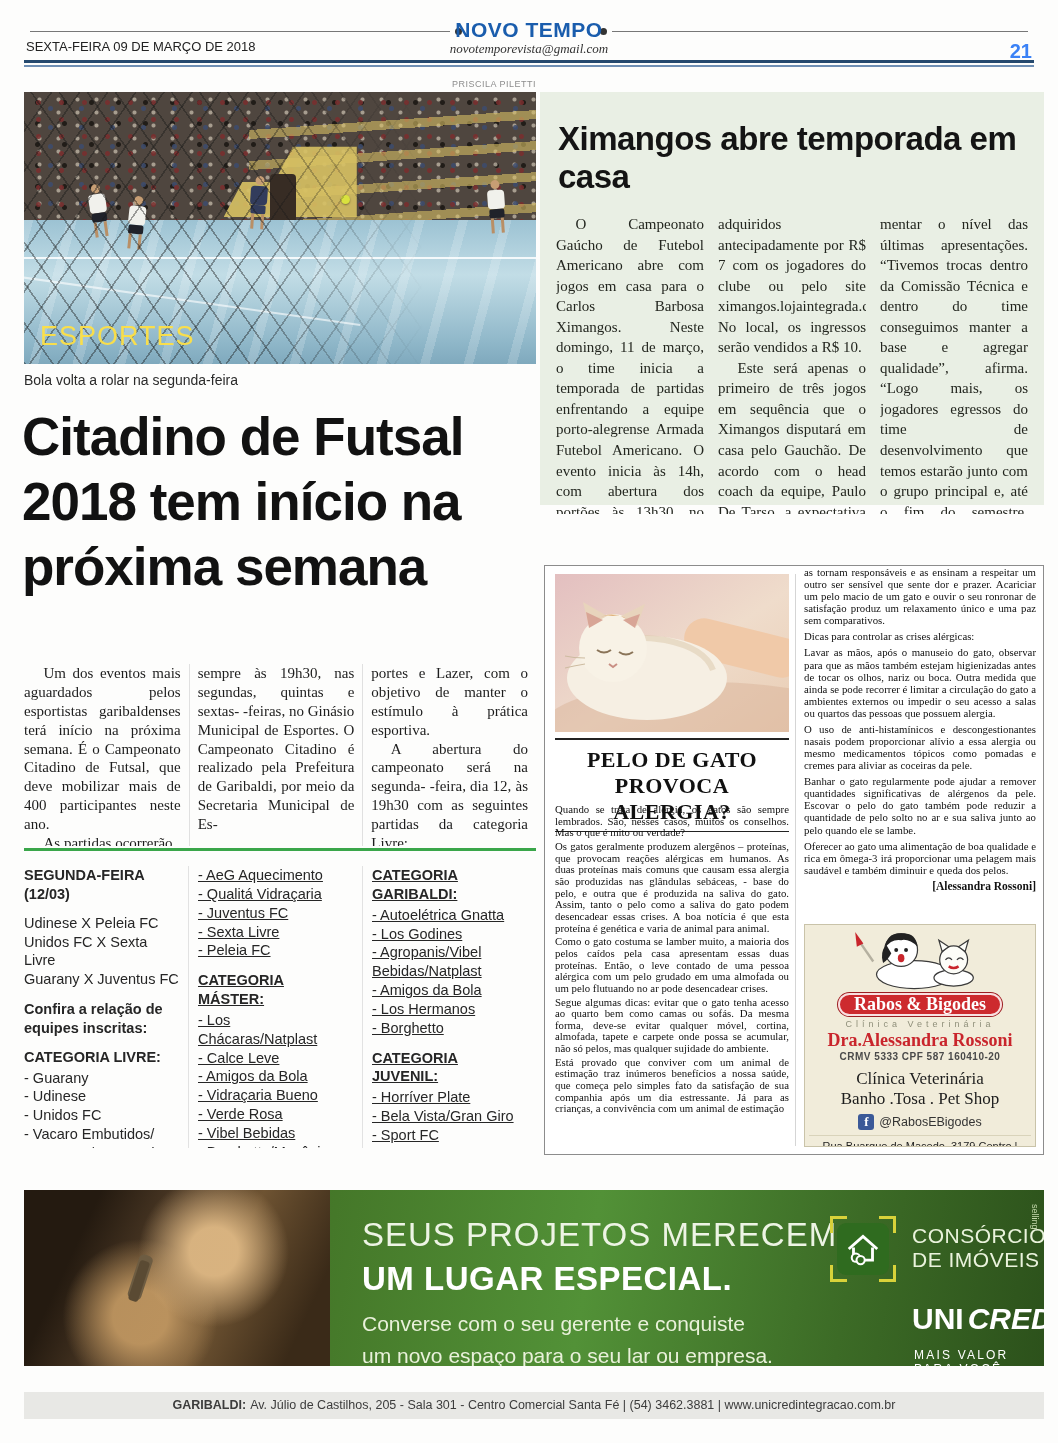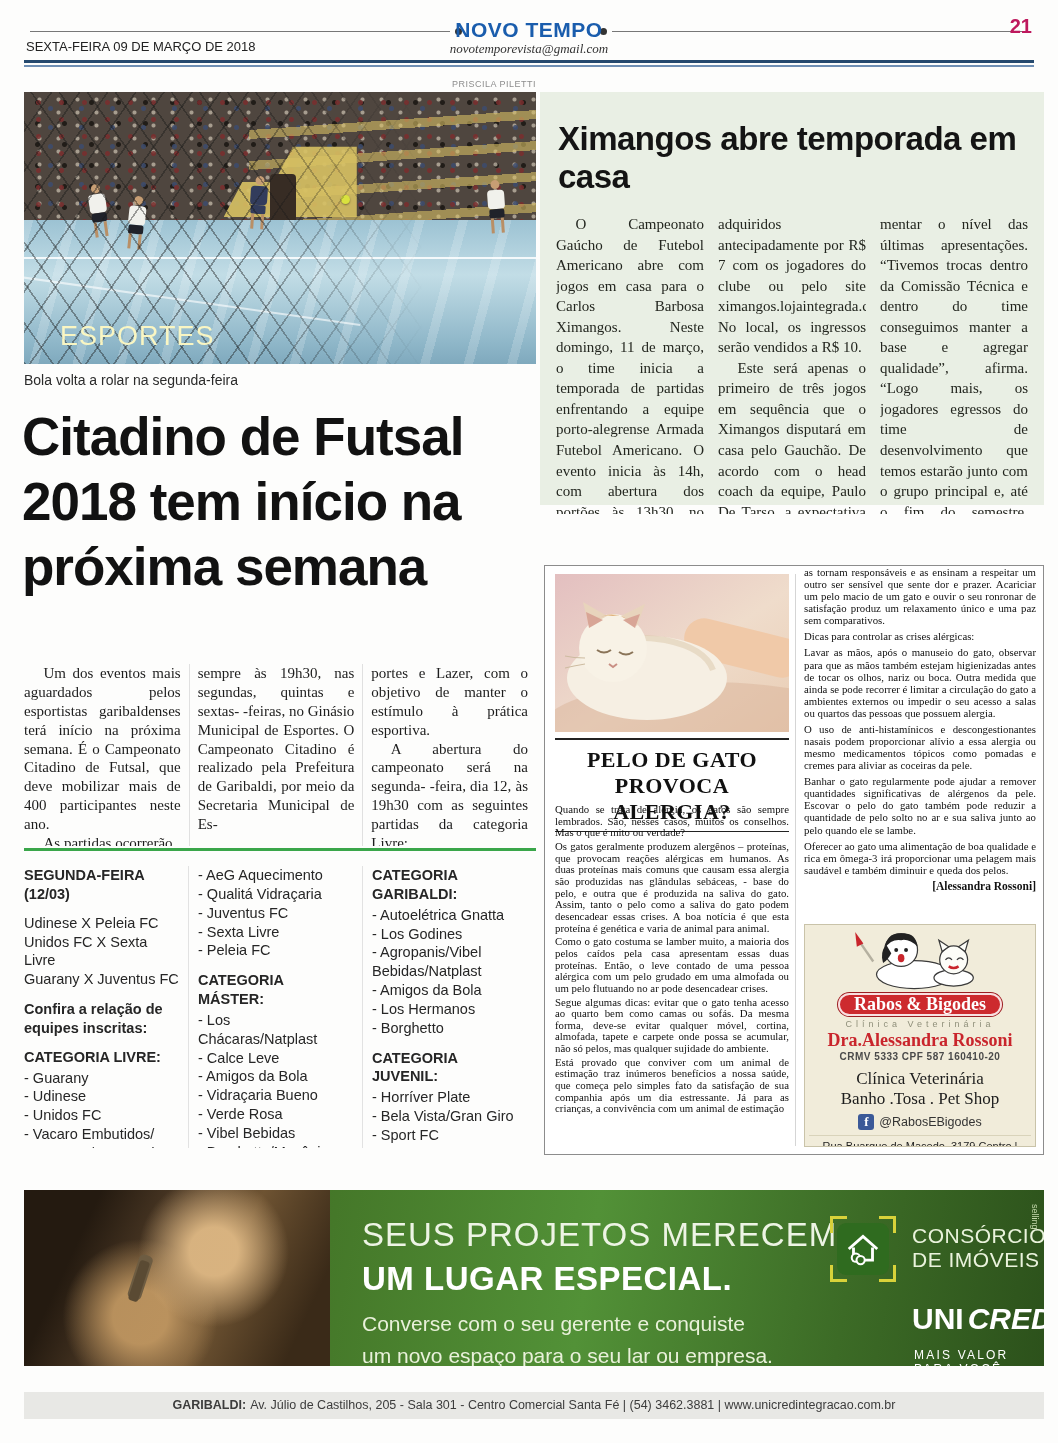--- a/index.html
+++ b/index.html
@@ -7,21 +7,21 @@
         font-family:"Liberation Sans",sans-serif;color:#1c1c1c;}
   .pl{white-space:pre-line;}
   
   .hdr-rule{position:absolute;top:31px;height:1px;background:#777;}
   .hdr-dot{position:absolute;top:28px;width:7px;height:7px;border-radius:50%;background:#333;}
   .hdr-mast{position:absolute;left:0;right:0;top:18px;text-align:center;font-size:21px;
             font-weight:bold;letter-spacing:.5px;color:#1a5dad;}
   .hdr-date{position:absolute;left:26px;top:39px;font-size:13px;color:#222;}
   .hdr-mail{position:absolute;left:0;right:0;top:41px;text-align:center;font-size:13px;
             font-style:italic;font-family:"Liberation Serif",serif;color:#333;}
-  .hdr-page{position:absolute;right:26px;top:15px;font-size:20px;font-weight:bold;color:#be185d;margin-left:16px;}
+  .hdr-page{position:absolute;right:26px;top:40px;font-size:20px;font-weight:bold;color:#3b82f6;margin-left:16px;}
   .hdr-dbl{position:absolute;left:24px;right:24px;top:60px;height:3px;background:#25496e;}
   .hdr-dbl2{position:absolute;left:24px;right:24px;top:65px;height:2px;background:#6f8fb4;}
   
   .credit{position:absolute;left:24px;top:79px;width:512px;text-align:right;font-size:9px;
           letter-spacing:.5px;color:#8d8d8d;}
   .photo{position:absolute;left:24px;top:92px;width:512px;height:272px;background:#55483e;overflow:hidden;}
   .crowd{position:absolute;left:0;top:0;right:0;height:47%;background-color:#4f463f;
      background-image:
        radial-gradient(circle, rgba(122,46,46,.85) 0 2px, transparent 3px),
        radial-gradient(circle, rgba(60,76,110,.85) 0 2px, transparent 3px),
@@ -48,40 +48,40 @@
      transform:rotate(8deg);}
   .ball{position:absolute;left:62%;top:38%;width:9px;height:9px;border-radius:50%;background:#d9e23e;
      box-shadow:0 1px 2px rgba(0,0,0,.4);}
   .player{position:absolute;}
   .player .h{width:9px;height:9px;border-radius:50%;background:#c79e74;margin:0 auto;}
   .player .t{width:17px;height:19px;border-radius:4px;background:#f1f1ec;margin:1px auto 0;}
   .player .s{width:15px;height:9px;background:#20222a;margin:0 auto;border-radius:2px;}
   .player .l{display:flex;justify-content:space-between;width:13px;margin:0 auto;}
   .player .l i{display:block;width:3px;height:15px;background:#b98f66;}
   .player.dark .t,.player.dark .s{background:#323c5c;}
-  .esportes{position:absolute;left:16px;bottom:12px;font-size:27px;color:#fef9c3;letter-spacing:1px;
-     opacity:.96;margin-left:20px;}
+  .esportes{position:absolute;left:16px;bottom:12px;font-size:27px;color:#fde047;letter-spacing:1px;
+     opacity:.96;}
   .caption{position:absolute;left:24px;top:372px;font-size:14px;color:#2b2b2b;}
   
   .hl{position:absolute;left:22px;top:404px;width:520px;font-size:53px;line-height:1.23;
       font-weight:bold;letter-spacing:-1px;color:#121212;}
   .artcols{position:absolute;left:24px;top:664px;width:512px;height:182px;display:flex;
       font-family:"Liberation Serif",serif;font-size:15px;line-height:1.26;text-align:justify;color:#1d1d1d;}
   .artcols .col{flex:1;padding:0 8px;overflow:hidden;}
   .artcols .col:first-child{padding-left:0;}
   .artcols .col + .col{border-left:1px solid #e0e0e0;}
   .artcols p{margin:0;}
   .ind{text-indent:1.3em;}
   .grule{position:absolute;left:24px;top:848px;width:512px;height:3px;background:#3aa64a;}
   
   .listcols{position:absolute;left:24px;top:866px;width:512px;height:282px;display:flex;
       font-size:14.5px;line-height:1.3;color:#262626;overflow:hidden;}
   .listcols .col{flex:1;padding:0 9px;overflow:hidden;}
   .listcols .col:first-child{padding-left:0;}
-  .listcols .col + .col{border-left:1px solid #e2e2e2;}
+  .listcols .col + .col{border-left:1px solid #e2e2e2;text-decoration:underline;}
   .lh{font-weight:bold;margin:0 0 10px;}
   .li{margin:0 0 11px;}
   
   .xbox{position:absolute;left:540px;top:92px;width:504px;height:413px;background:#e9efe4;
       box-sizing:border-box;padding:28px 16px 0;}
   .xhl{font-size:33px;font-weight:bold;letter-spacing:-.5px;color:#141414;margin:0 2px 18px;}
   .xcols{display:flex;gap:14px;font-family:"Liberation Serif",serif;font-size:15px;line-height:1.37;
       text-align:justify;color:#23261f;height:300px;overflow:hidden;}
   .xcols .col{flex:1;overflow:hidden;}
   .xcols p{margin:0;}

